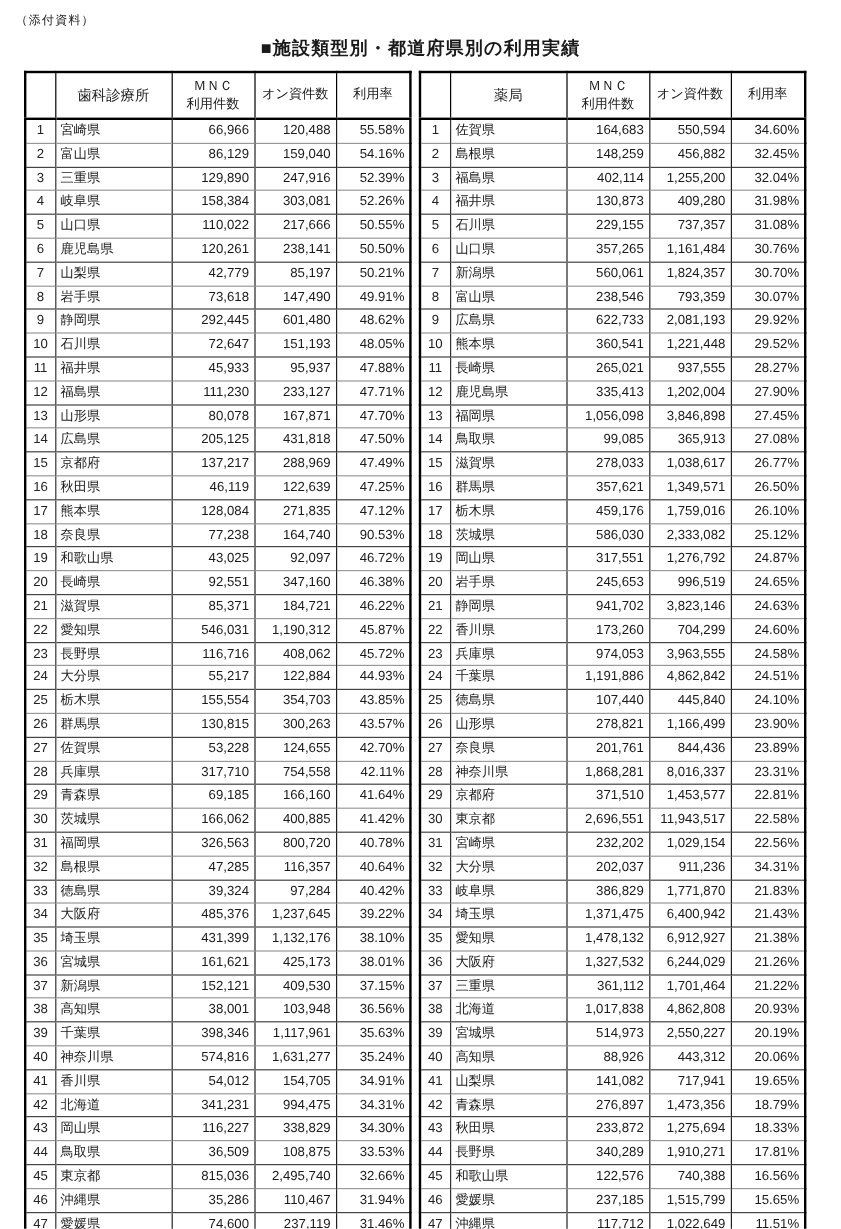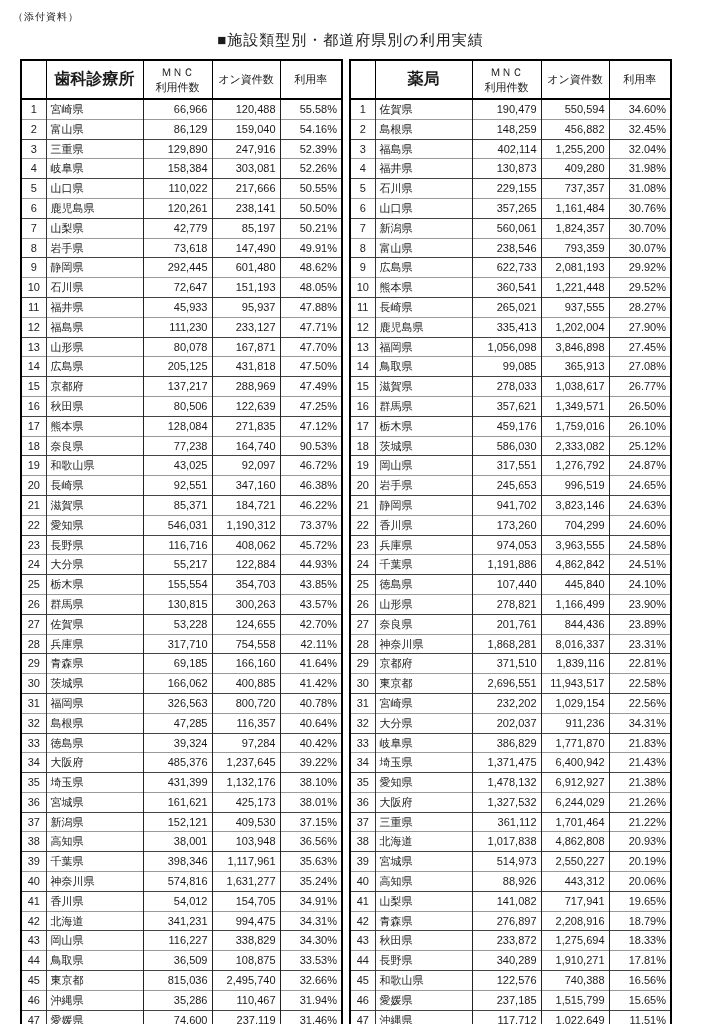--- a/index.html
+++ b/index.html
@@ -10,21 +10,21 @@
     color:#1a1a1a;
     position:relative;
     overflow:hidden;
   }
   .attachment-label{
     position:absolute;left:13px;top:10px;
     font-size:10px;letter-spacing:1px;
   }
   .page-title{
     position:absolute;left:0;top:31px;width:701px;
-    text-align:center;font-size:15px;font-weight:normal;
+    text-align:center;font-size:15px;font-weight:bold;
     letter-spacing:1px;
   }
   .tables-wrap{
     position:absolute;left:20px;top:59px;
     display:flex;gap:6px;
   }
   table.stats{
     border-collapse:collapse;
     table-layout:fixed;
     width:321px;
@@ -41,21 +41,21 @@
     border:1.5px solid #000;
     border-bottom:2px solid #000;
     font-weight:normal;
     text-align:center;
     vertical-align:middle;
     height:37px;
     padding:0;
     line-height:1.3;
     font-size:11px;
   }
-  table.stats th.facility{font-weight:bold;font-size:16px;}
+  table.stats th.facility{font-weight:normal;font-size:12px;}
   table.stats td{
     padding:0 4px;
     height:18.8px;
     line-height:18.8px;
     border-left:1.5px solid #222;
     white-space:nowrap;
     overflow:hidden;
   }
   table.stats td.num{
     text-align:center;
@@ -196,21 +196,21 @@
         <tr>
           <td class="num">15</td>
           <td class="pref">京都府</td>
           <td class="val">137,217</td>
           <td class="val">288,969</td>
           <td class="val">47.49%</td>
         </tr>
         <tr>
           <td class="num">16</td>
           <td class="pref">秋田県</td>
-          <td class="val">80,506</td>
+          <td class="val">46,119</td>
           <td class="val">122,639</td>
           <td class="val">47.25%</td>
         </tr>
         <tr>
           <td class="num">17</td>
           <td class="pref">熊本県</td>
           <td class="val">128,084</td>
           <td class="val">271,835</td>
           <td class="val">47.12%</td>
         </tr>
@@ -240,21 +240,21 @@
           <td class="pref">滋賀県</td>
           <td class="val">85,371</td>
           <td class="val">184,721</td>
           <td class="val">46.22%</td>
         </tr>
         <tr>
           <td class="num">22</td>
           <td class="pref">愛知県</td>
           <td class="val">546,031</td>
           <td class="val">1,190,312</td>
-          <td class="val">73.37%</td>
+          <td class="val">45.87%</td>
         </tr>
         <tr>
           <td class="num">23</td>
           <td class="pref">長野県</td>
           <td class="val">116,716</td>
           <td class="val">408,062</td>
           <td class="val">45.72%</td>
         </tr>
         <tr>
           <td class="num">24</td>
@@ -442,21 +442,21 @@
         <th class="facility">薬局</th>
         <th><span>ＭＮＣ</span><br><span>利用件数</span></th>
         <th>オン資件数</th>
         <th>利用率</th>
       </tr>
     </thead>
     <tbody>
         <tr>
           <td class="num">1</td>
           <td class="pref">佐賀県</td>
-          <td class="val">190,479</td>
+          <td class="val">164,683</td>
           <td class="val">550,594</td>
           <td class="val">34.60%</td>
         </tr>
         <tr>
           <td class="num">2</td>
           <td class="pref">島根県</td>
           <td class="val">148,259</td>
           <td class="val">456,882</td>
           <td class="val">32.45%</td>
         </tr>
@@ -639,21 +639,21 @@
           <td class="num">28</td>
           <td class="pref">神奈川県</td>
           <td class="val">1,868,281</td>
           <td class="val">8,016,337</td>
           <td class="val">23.31%</td>
         </tr>
         <tr>
           <td class="num">29</td>
           <td class="pref">京都府</td>
           <td class="val">371,510</td>
-          <td class="val">1,839,116</td>
+          <td class="val">1,453,577</td>
           <td class="val">22.81%</td>
         </tr>
         <tr>
           <td class="num">30</td>
           <td class="pref">東京都</td>
           <td class="val">2,696,551</td>
           <td class="val">11,943,517</td>
           <td class="val">22.58%</td>
         </tr>
         <tr>
@@ -730,21 +730,21 @@
           <td class="num">41</td>
           <td class="pref">山梨県</td>
           <td class="val">141,082</td>
           <td class="val">717,941</td>
           <td class="val">19.65%</td>
         </tr>
         <tr>
           <td class="num">42</td>
           <td class="pref">青森県</td>
           <td class="val">276,897</td>
-          <td class="val">2,208,916</td>
+          <td class="val">1,473,356</td>
           <td class="val">18.79%</td>
         </tr>
         <tr>
           <td class="num">43</td>
           <td class="pref">秋田県</td>
           <td class="val">233,872</td>
           <td class="val">1,275,694</td>
           <td class="val">18.33%</td>
         </tr>
         <tr>

